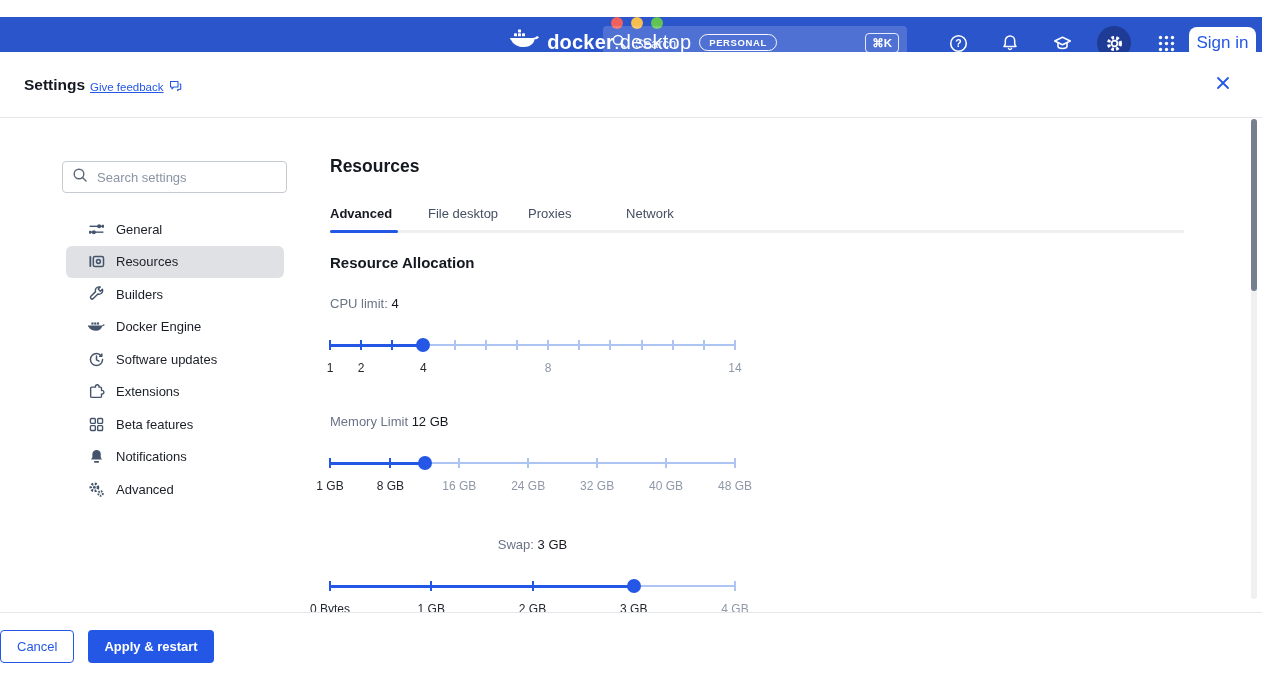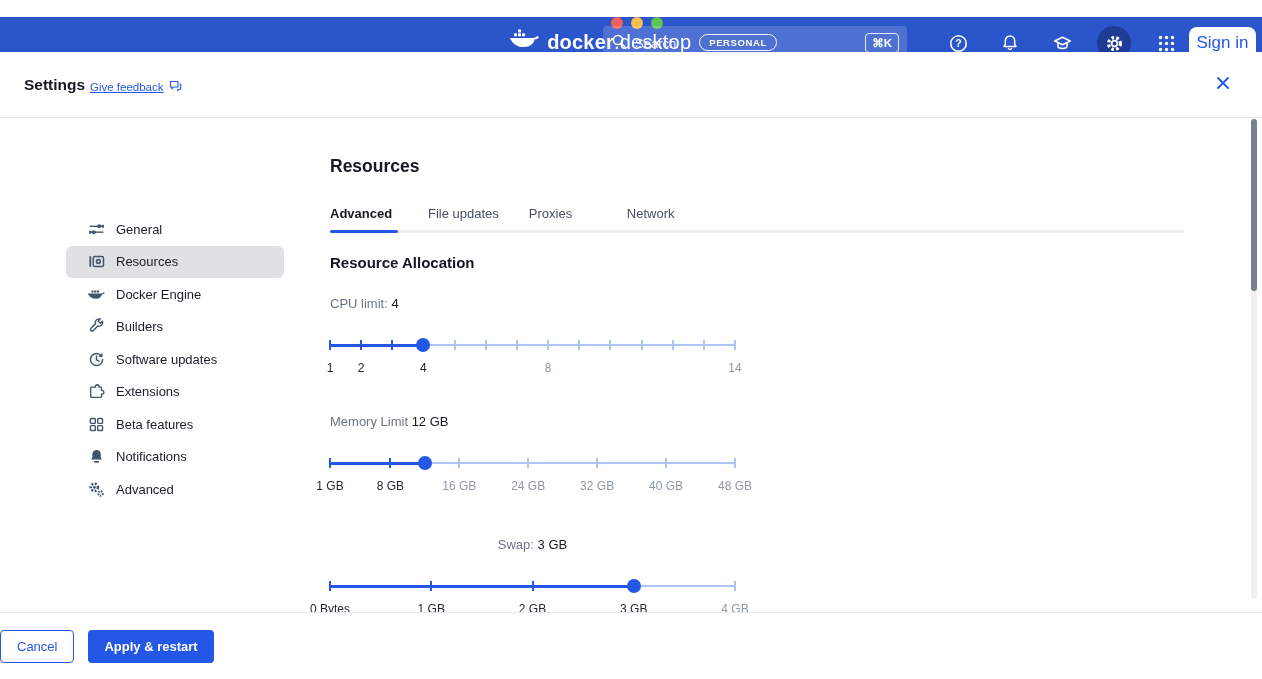--- a/index.html
+++ b/index.html
@@ -185,20 +185,29 @@
           </svg>
       </span>
     </div>
     <div class="close-x">
       <svg width="18" height="18" viewBox="0 0 18 18">
           <path d="M4 4l10 10M14 4L4 14" stroke="#2457e5" stroke-width="1.8" stroke-linecap="round"></path>
         </svg>
     </div>
   </div>
 
+  <div class="side-search">
+    <span>
+      <svg width="16" height="16" viewBox="0 0 16 16">
+          <circle cx="7" cy="7" r="4.8" fill="none" stroke="#5c6678" stroke-width="1.4"></circle>
+          <line x1="10.5" y1="10.5" x2="14" y2="14" stroke="#5c6678" stroke-width="1.4" stroke-linecap="round"></line>
+        </svg>
+    </span>
+    <span class="ph">Search settings</span>
+  </div>
   <div class="nav" id="sidebar-nav">
       <div class="side-item">
         <span class="ic">
           <svg width="17" height="17" viewBox="0 0 16 16">
             <g stroke="#44546b" stroke-width="1.3">
               <line x1="1.5" y1="5" x2="14.5" y2="5"></line>
               <line x1="1.5" y1="10.5" x2="14.5" y2="10.5"></line>
             </g>
             <g fill="#44546b">
               <circle cx="10.5" cy="5" r="1.9"></circle>
@@ -217,41 +226,41 @@
             <rect x="5" y="3.2" width="9.6" height="9.6" rx="1.6" fill="none" stroke="#44546b" stroke-width="1.4"></rect>
             <circle cx="9.8" cy="8" r="2.5" fill="#44546b"></circle>
             <circle cx="9.8" cy="8" r="1" fill="#fff"></circle>
           </svg>
         </span>
         <span class="lbl">Resources</span>
       </div>
       <div class="side-item">
         <span class="ic">
           <svg width="17" height="17" viewBox="0 0 16 16">
+            <path d="M13.8 4.4a3.4 3.4 0 0 1-4.5 3.1L5 11.8a1.55 1.55 0 0 1-2.2-2.2l4.3-4.3a3.4 3.4 0 0 1 3.1-4.5c.5 0 .9.1 1.3.2L9.6 2.9l2 2 1.9-1.9c.2.4.3.9.3 1.4z" fill="none" stroke="#44546b" stroke-width="1.35" stroke-linejoin="round"></path>
+          </svg>
+        </span>
+        <span class="lbl">Builders</span>
+      </div>
+      <div class="side-item">
+        <span class="ic">
+          <svg width="17" height="17" viewBox="0 0 16 16">
             <g fill="#44546b">
               <rect x="3.2" y="4.2" width="2" height="2"></rect>
               <rect x="5.8" y="4.2" width="2" height="2"></rect>
               <rect x="8.4" y="4.2" width="2" height="2"></rect>
               <path d="M1.5 7h10.7c1 0 1.9-.5 2.4-1.2.5.1 1 .4 1.2.9-.5.7-1.3 1.1-2.2 1.1h-.3c-.5 2.6-2.7 4.2-5.8 4.2-3.2 0-5.8-1.4-6.9-3.6-.6-.3-1-.8-1.1-1.4z"></path>
             </g>
           </svg>
         </span>
         <span class="lbl">Docker Engine</span>
       </div>
       <div class="side-item">
         <span class="ic">
           <svg width="17" height="17" viewBox="0 0 16 16">
-            <path d="M13.8 4.4a3.4 3.4 0 0 1-4.5 3.1L5 11.8a1.55 1.55 0 0 1-2.2-2.2l4.3-4.3a3.4 3.4 0 0 1 3.1-4.5c.5 0 .9.1 1.3.2L9.6 2.9l2 2 1.9-1.9c.2.4.3.9.3 1.4z" fill="none" stroke="#44546b" stroke-width="1.35" stroke-linejoin="round"></path>
-          </svg>
-        </span>
-        <span class="lbl">Builders</span>
-      </div>
-      <div class="side-item">
-        <span class="ic">
-          <svg width="17" height="17" viewBox="0 0 16 16">
             <path d="M13.7 8A5.7 5.7 0 1 1 8 2.3c1.9 0 3.6 1 4.7 2.4" fill="none" stroke="#44546b" stroke-width="1.4" stroke-linecap="round"></path>
             <path d="M13 2.3v2.6h-2.6" fill="none" stroke="#44546b" stroke-width="1.4" stroke-linejoin="round"></path>
             <polyline points="8 4.8 8 8.3 10.3 9.6" fill="none" stroke="#44546b" stroke-width="1.4" stroke-linecap="round"></polyline>
           </svg>
         </span>
         <span class="lbl">Software updates</span>
       </div>
       <div class="side-item">
         <span class="ic">
           <svg width="17" height="17" viewBox="0 0 16 16">
@@ -291,21 +300,21 @@
           </svg>
         </span>
         <span class="lbl">Advanced</span>
       </div>
     </div>
 
   <div class="main">
     <div class="page-title">Resources</div>
     <div class="tabs" id="tabs-row">
         <div class="tab active">Advanced</div>
-        <div class="tab">File updates</div>
+        <div class="tab">File desktop</div>
         <div class="tab">Proxies</div>
         <div class="tab">Network</div>
       </div>
     <div class="section-title">Resource Allocation</div>
     <div id="sliders">
         <div class="slider-block" style="margin-top: 25px;">
           <div class="slider-label"><span>CPU limit:</span> <span class="val"> 4</span></div>
           <div class="track-wrap">
             <div class="track"></div>
             <div class="track-active" style="width: 23.0769%;"></div>

